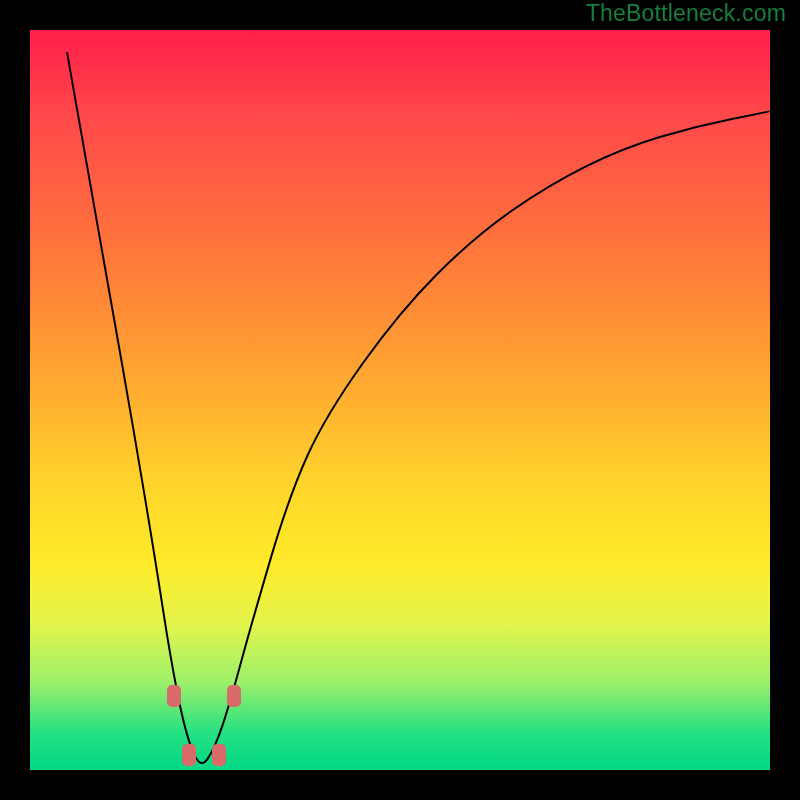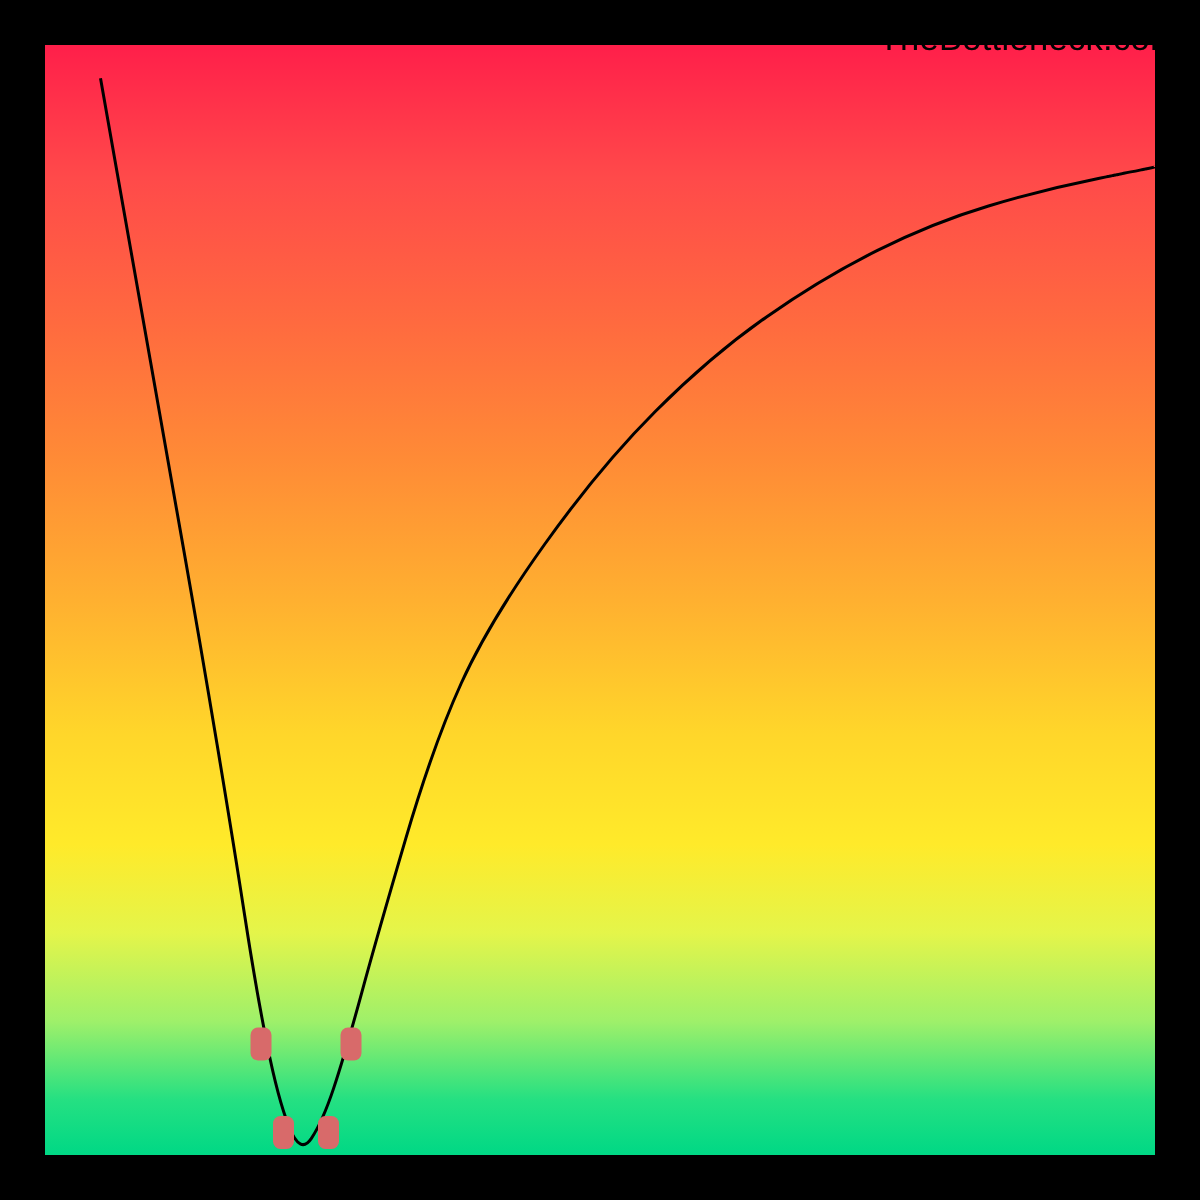--- a/index.html
+++ b/index.html
@@ -7,23 +7,23 @@
     padding: 0;
     background: #fff;
     width: 800px;
     height: 800px;
     overflow: hidden;
     position: relative;
     font-family: Arial, Helvetica, sans-serif;
   }
   .watermark {
     position: absolute;
-    top: 12px;
+    top: 0;
     right: 14px;
-    color: #000000;
+    color: #15803d;
     font-size: 23px;
     font-weight: 400;
     letter-spacing: 0.2px;
     z-index: 50;
   }
   .frame {
     position: absolute;
     left: 0;
     top: 0;
     width: 800px;

